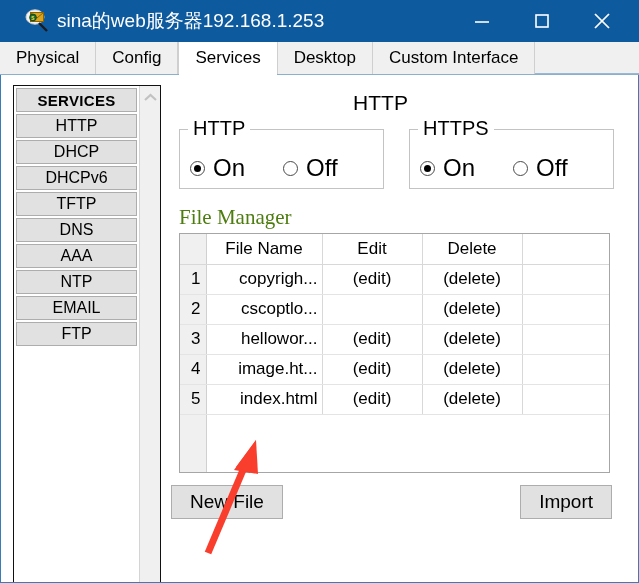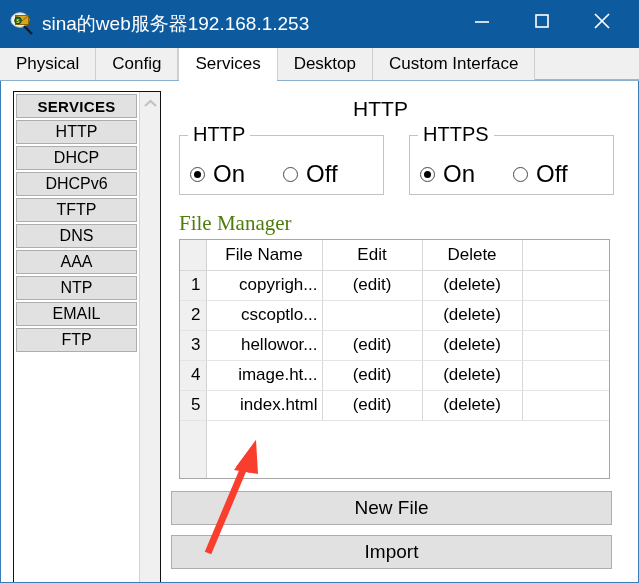--- a/index.html
+++ b/index.html
@@ -17,25 +17,26 @@
   
   #window {
     position: absolute; left: 0; top: 0;
     width: 639px; height: 583px;
     background: #ffffff;
     display: flex; flex-direction: column;
   }
 
   
   #titlebar {
-    height: 48px;
+    height: 42px;
     background: #0d5a9e;
     display: flex; align-items: center;
     flex: 0 0 auto;
     position: relative;
+    padding-left: 15px;
   }
   #app-icon {
     width: 26px; height: 26px;
     margin-left: 10px; margin-right: 6px;
     position: relative;
     flex: 0 0 auto;
   }
   #title-text {
     color: #ffffff;
     font-size: 19px;
@@ -274,21 +275,20 @@
   }
   table.fm tr.filler td.rownum { background:#f0f0f0; border-right:1px solid #d0d0d0;}
 
   
   #fm-buttons {
     display: flex;
     justify-content: space-between;
     gap: 10px;
     width: 441px;
     margin-top: 12px;
-    flex-direction: column;
   }
   .btn {
     background: #e1e1e1;
     border: 1px solid #adadad;
     font-size: 19px;
     color: #000000;
     padding: 5px 18px;
     white-space: nowrap;
     font-family: "Liberation Sans", "DejaVu Sans", sans-serif;
   }

